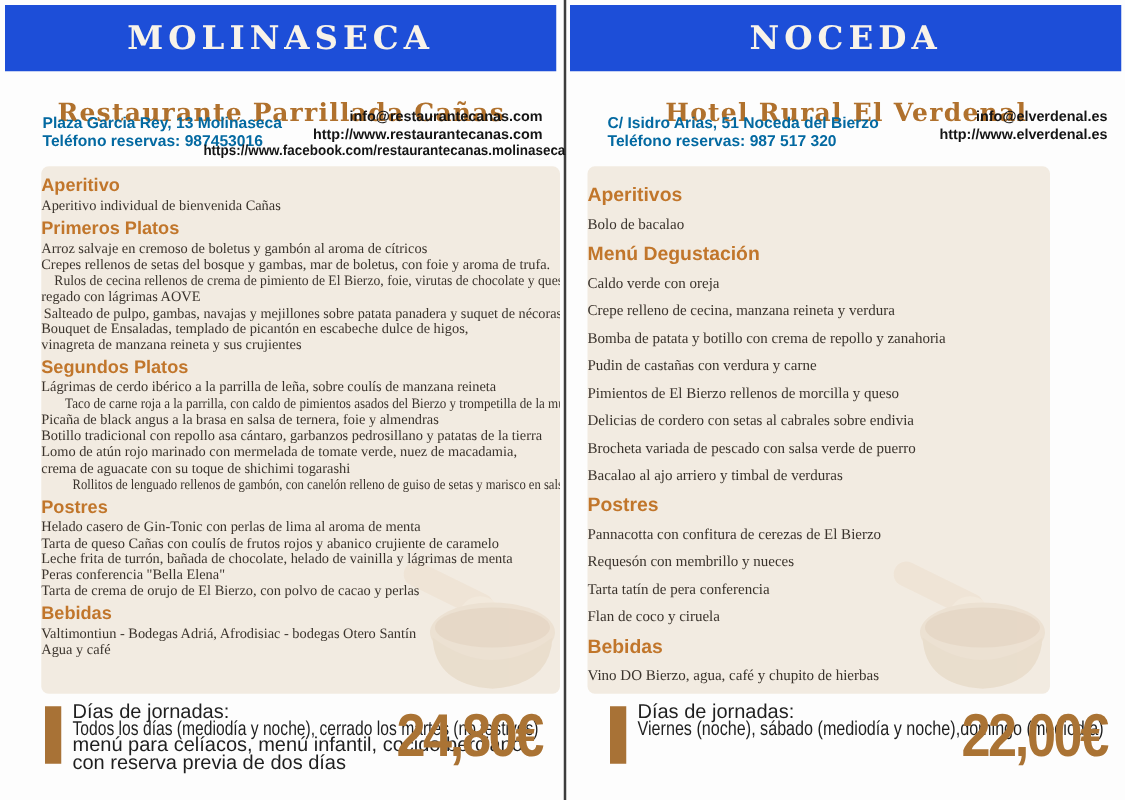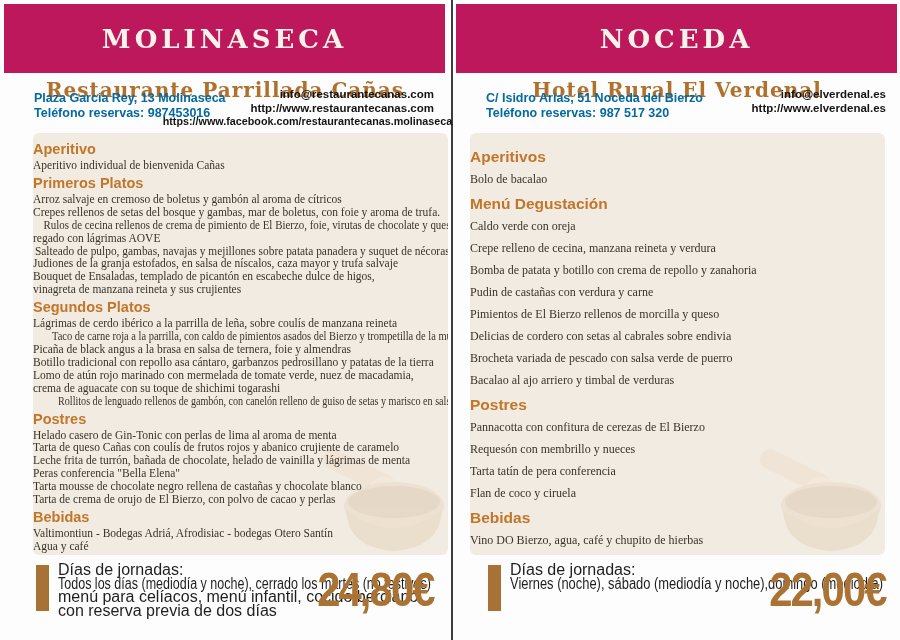--- a/index.html
+++ b/index.html
@@ -5,37 +5,37 @@
   html,body{margin:0;padding:0;}
   body{
     width:900px;height:640px;position:relative;overflow:hidden;
     background:#fdfdfd;font-family:"Liberation Sans",sans-serif;
   }
   .divider{position:absolute;left:451px;top:0;width:2px;height:640px;background:#3d3d3d;}
   .panel{position:absolute;top:0;width:450px;height:640px;}
   .panel-left{left:0;}
   .panel-right{left:452px;}
 
-  .region-bar{position:absolute;top:4px;left:4px;right:5px;height:69px;background:#be185d;
+  .region-bar{position:absolute;top:4px;left:4px;right:5px;height:53px;background:#1d4ed8;
     display:flex;align-items:center;justify-content:center;}
   .region-title{font-family:"DejaVu Serif",serif;font-weight:bold;font-size:26px;
     letter-spacing:4px;color:#f8f3e9;}
 
   .est-title{position:absolute;top:61px;left:0;right:0;text-align:center;
     font-family:"DejaVu Serif",serif;font-weight:bold;font-size:20px;letter-spacing:1px;color:#b0712d;}
 
   .contact{position:absolute;top:88px;left:34px;right:16px;height:44px;}
   .contact-left{position:absolute;left:0;top:3px;width:240px;font-size:12.5px;font-weight:bold;
     line-height:15px;color:#0369a1;}
   .contact-right{position:absolute;right:0;top:0;width:290px;text-align:right;font-size:11.5px;
     font-weight:bold;line-height:13.5px;color:#141414;}
 
   .menu-card{position:absolute;top:133px;height:422px;background:#f2ebe1;border-radius:6px;overflow:hidden;}
   .panel-left .menu-card{left:33px;width:415px;}
-  .panel-right .menu-card{left:18px;width:415px;}
+  .panel-right .menu-card{left:18px;width:370px;}
   .card-inner{position:relative;z-index:1;}
   .panel-left .card-inner{padding-top:5px;}
   .panel-right .card-inner{padding-top:10px;}
 
   .sec-title{font-weight:bold;text-align:left;color:#c1762b;}
   .panel-left .sec-title{font-size:14.5px;line-height:15px;margin:4px 0 2px;}
   .panel-right .sec-title{font-size:15.5px;line-height:17px;margin:5px 0 3px;}
 
   .item{font-family:"Liberation Serif",serif;text-align:left;color:#3a332c;}
   .panel-left .item{font-size:11.5px;line-height:12.9px;}
@@ -103,23 +103,20 @@
       <div class="item">
           <span class="fit-c" style="transform: scaleX(0.949657);">Rulos de cecina rellenos de crema de pimiento de El Bierzo, foie, virutas de chocolate y queso,</span>
         </div>
       <div class="item">
           <span class="fit-c">regado con lágrimas AOVE</span>
         </div>
       <div class="item">
           <span class="fit-c" style="transform: scaleX(0.990453);">Salteado de pulpo, gambas, navajas y mejillones sobre patata panadera y suquet de nécoras</span>
         </div>
       <div class="item">
-          <span class="fit-c">Judiones de la granja estofados, en salsa de níscalos, caza mayor y trufa salvaje</span>
-        </div>
-      <div class="item">
           <span class="fit-c">Bouquet de Ensaladas, templado de picantón en escabeche dulce de higos,</span>
         </div>
       <div class="item">
           <span class="fit-c">vinagreta de manzana reineta y sus crujientes</span>
         </div>
 
       <h3 class="sec-title">Segundos Platos</h3>
       <div class="item">
           <span class="fit-c">Lágrimas de cerdo ibérico a la parrilla de leña, sobre coulís de manzana reineta</span>
         </div>
@@ -147,23 +144,20 @@
           <span class="fit-c">Helado casero de Gin-Tonic con perlas de lima al aroma de menta</span>
         </div>
       <div class="item">
           <span class="fit-c">Tarta de queso Cañas con coulís de frutos rojos y abanico crujiente de caramelo</span>
         </div>
       <div class="item">
           <span class="fit-c">Leche frita de turrón, bañada de chocolate, helado de vainilla y lágrimas de menta</span>
         </div>
       <div class="item">
           <span class="fit-c">Peras conferencia "Bella Elena"</span>
-        </div>
-      <div class="item">
-          <span class="fit-c">Tarta mousse de chocolate negro rellena de castañas y chocolate blanco</span>
         </div>
       <div class="item">
           <span class="fit-c">Tarta de crema de orujo de El Bierzo, con polvo de cacao y perlas</span>
         </div>
 
       <h3 class="sec-title">Bebidas</h3>
       <div class="item">
           <span class="fit-c">Valtimontiun - Bodegas Adriá, Afrodisiac - bodegas Otero Santín</span>
         </div>
       <div class="item">

